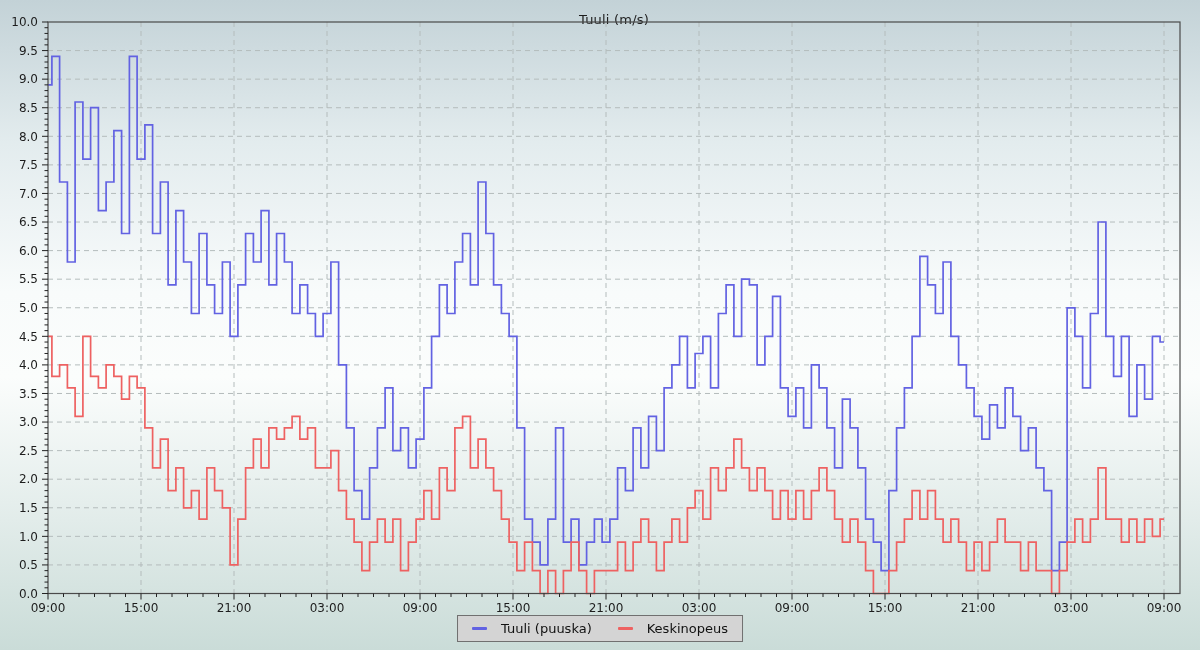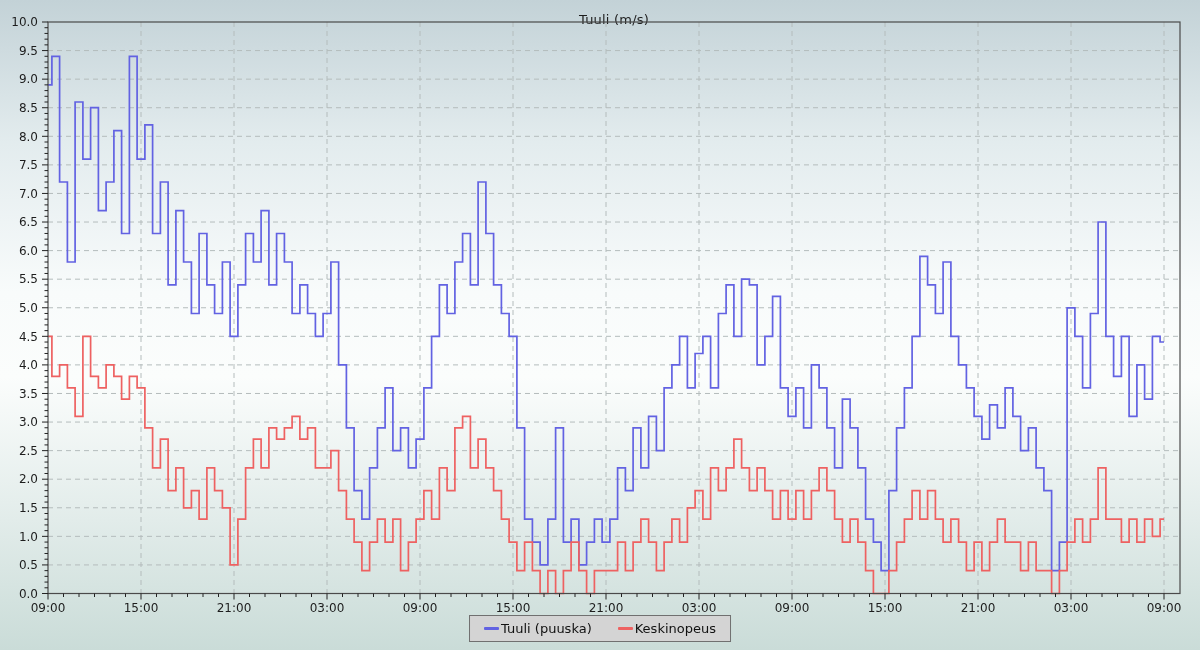--- a/index.html
+++ b/index.html
@@ -14,21 +14,21 @@
   .chart-title{
     position:absolute;left:48px;top:12px;width:1132px;
     text-align:center;font-size:13px;color:#1d1d1d;letter-spacing:.2px;
   }
   .legend{
     position:absolute;left:50%;top:615px;transform:translateX(-50%);
     display:flex;align-items:center;gap:26px;
     background:#d4d4d4;border:1px solid #707070;
     padding:4px 14px;height:17px;
   }
-  .legend-item{display:flex;align-items:center;gap:2px;font-size:13px;color:#111;white-space:nowrap;}
+  .legend-item{display:flex;align-items:center;gap:14px;font-size:13px;color:#111;white-space:nowrap;}
   .swatch{display:inline-block;width:15px;height:3px;border-radius:1px;}
 </style>
 </head>
 <body>
 
 <div id="stage">
   <div class="chart-title">Tuuli (m/s)</div>
   <svg id="chart-svg" width="1200" height="650">
       <line x1="141" y1="22" x2="141" y2="593.5" stroke="#b4bcbc" stroke-width="1" stroke-dasharray="5,4"></line>
       <line x1="234" y1="22" x2="234" y2="593.5" stroke="#b4bcbc" stroke-width="1" stroke-dasharray="5,4"></line>

